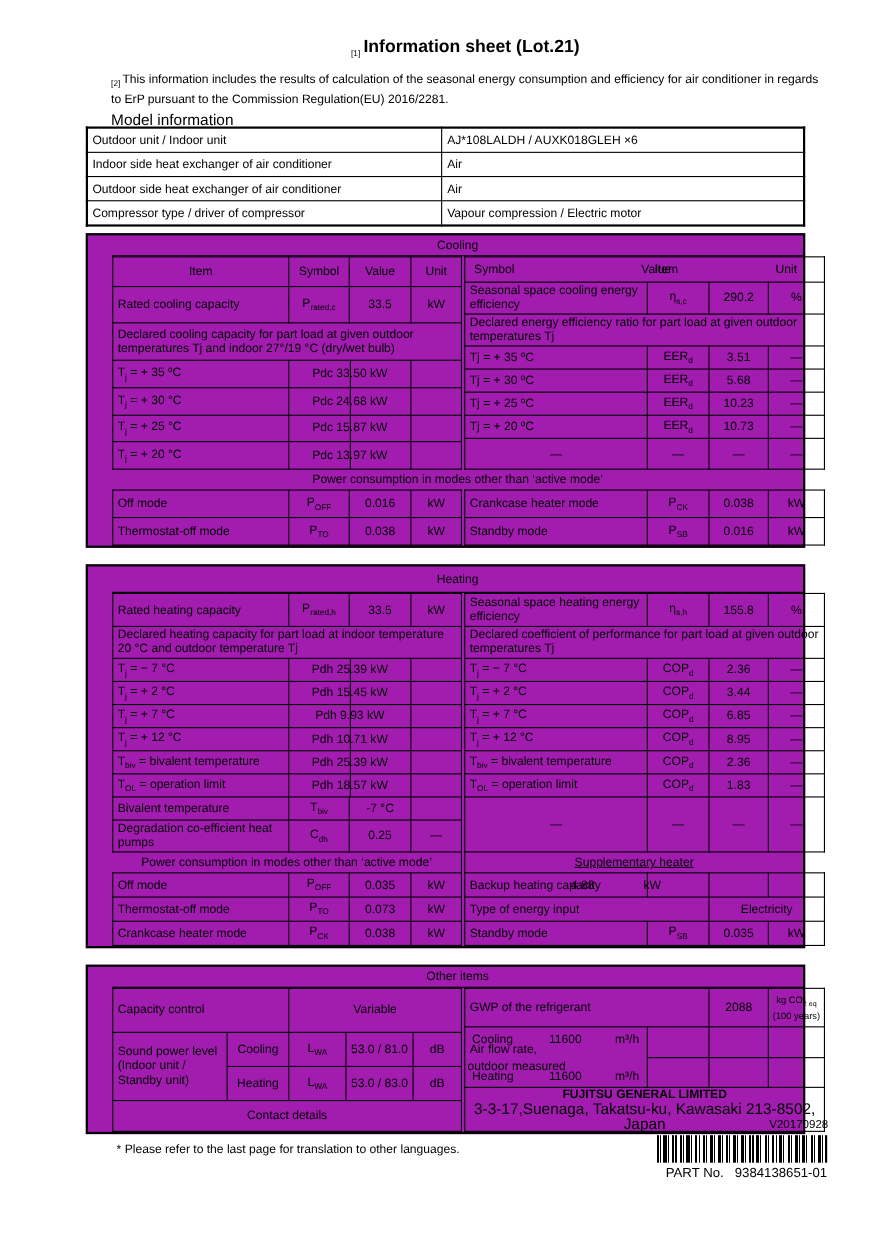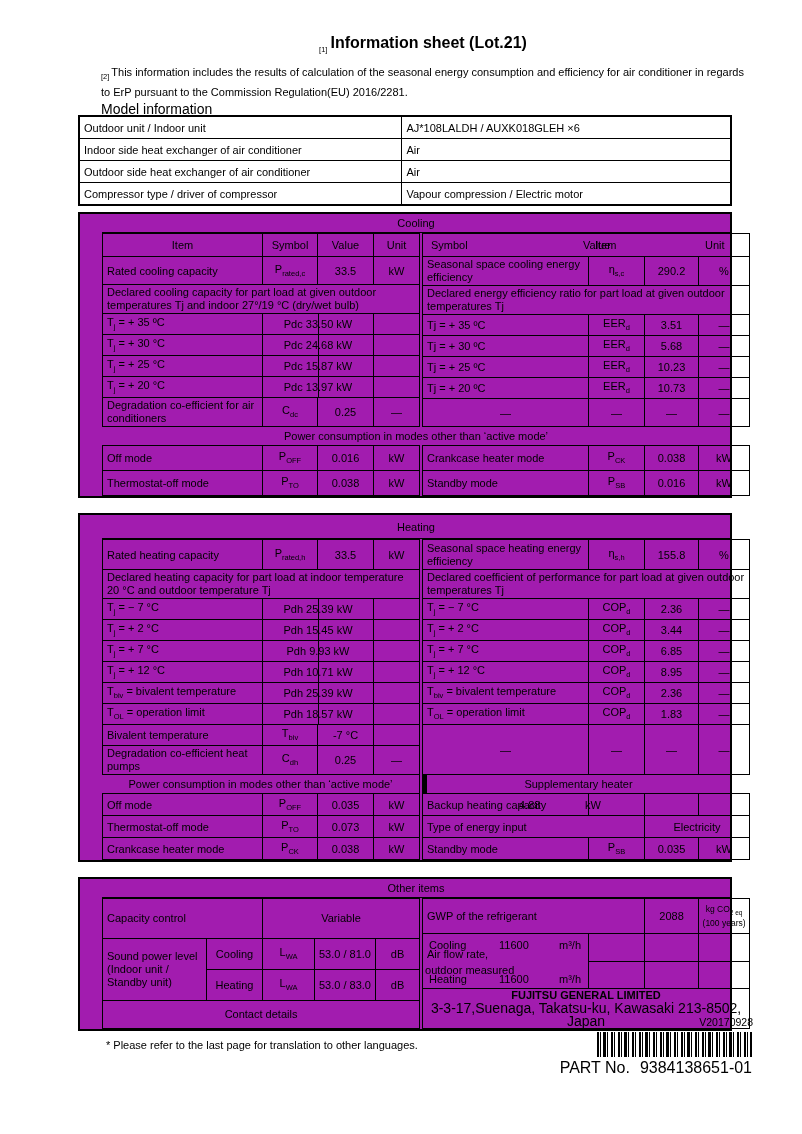--- a/index.html
+++ b/index.html
@@ -22,21 +22,21 @@
   .model-table td{height:21px;}
   
   .box{left:78px;width:654px;border:2px solid #000;box-sizing:border-box;background:#a21caf;}
   .box-title{border-bottom:1px solid #000;text-align:center;display:flex;align-items:center;justify-content:center;}
   .halves{display:flex;}
   .lt{width:317px;margin-right:2px;}
   .rt{width:331px;}
   .split-row{display:flex;height:18px;}
   .split-row .sl{width:317px;border-right:1px solid #000;display:flex;align-items:center;justify-content:center;}
   .split-row .gap{width:2px;}
-  .split-row .sr{flex:1;border-left:5px solid #000000;display:flex;align-items:center;justify-content:center;}
+  .split-row .sr{flex:1;border-left:1px solid #000000;display:flex;align-items:center;justify-content:center;text-decoration:underline;}
   .full-span-row{height:18px;display:flex;align-items:center;justify-content:center;}
   .h18{height:18px;}.h22{height:21px;}.h23{height:22px;}.h24{height:23px;}.h26{height:25px;}
   .h28{height:27px;}.h29{height:28px;}.h31{height:30px;}.h36{height:35px;}
   
   .vline{position:relative;text-align:center;}
   .vline::before{content:"";position:absolute;left:55px;top:0;bottom:0;width:1px;background:#000;}
   .vline span{position:relative;}
   
   .ovl-hdr{position:relative;padding:0;}
   .ovl-hdr span{position:absolute;top:50%;transform:translateY(-50%);white-space:nowrap;}
@@ -47,21 +47,21 @@
   .airflow-cell{position:relative;padding:0;}
   .airflow-cell span{position:absolute;white-space:nowrap;}
   .gwp-unit{font-size:8.5px;line-height:10px;text-align:center;padding:0 1px;}
   .company{font-weight:bold;font-size:11px;text-align:center;line-height:13px;}
   .address{font-weight:normal;font-size:14px;}
   
   .version{top:1016px;left:79px;width:652px;text-align:right;font-size:10.5px;}
   .footnote{top:1039px;left:84px;font-size:11px;}
   .barcode{top:1032px;left:597px;width:133px;height:25px;
     background:repeating-linear-gradient(90deg,#000 0 2px,#fff 2px 3px,#000 3px 4px,#fff 4px 6px,#000 6px 9px,#fff 9px 10px,#000 10px 11px,#fff 11px 14px,#000 14px 16px,#fff 16px 17px,#000 17px 18px,#fff 18px 21px);}
-  .partno{top:1059px;left:430px;width:300px;text-align:right;font-size:16px;}
+  .partno{top:1059px;left:430px;width:300px;text-align:right;font-size:12px;}
   .partno .num{margin-left:10px;}
 </style>
 </head>
 <body>
 
 <div class="abs doc-title">
   <span class="ref">[1]</span><span>Information sheet (Lot.21)</span>
 </div>
 <div class="abs intro">
   <span class="ref">[2]</span><span>This information includes the results of calculation of the seasonal energy consumption and efficiency for air conditioner in regards to ErP pursuant to the Commission Regulation(EU) 2016/2281.</span>
@@ -131,26 +131,20 @@
       </tr>
       <tr class="h22">
         <td><span>T</span><sub>j</sub><span> = + 25 °C</span></td>
         <td colspan="2" class="vline"><span>Pdc 15.87 kW</span></td>
         <td></td>
       </tr>
       <tr class="h22">
         <td><span>T</span><sub>j</sub><span> = + 20 °C</span></td>
         <td colspan="2" class="vline"><span>Pdc 13.97 kW</span></td>
         <td></td>
-      </tr>
-      <tr class="h29">
-        <td class="cap">Degradation co-efficient for air conditioners</td>
-        <td class="c"><span>C</span><sub>dc</sub></td>
-        <td class="c">0.25</td>
-        <td class="c">—</td>
       </tr>
     </tbody>
       </table>
     <table class="rt">
       <colgroup>
           <col style="width:166px">
           <col style="width:56px">
           <col style="width:54px">
           <col style="width:51px">
         </colgroup>

